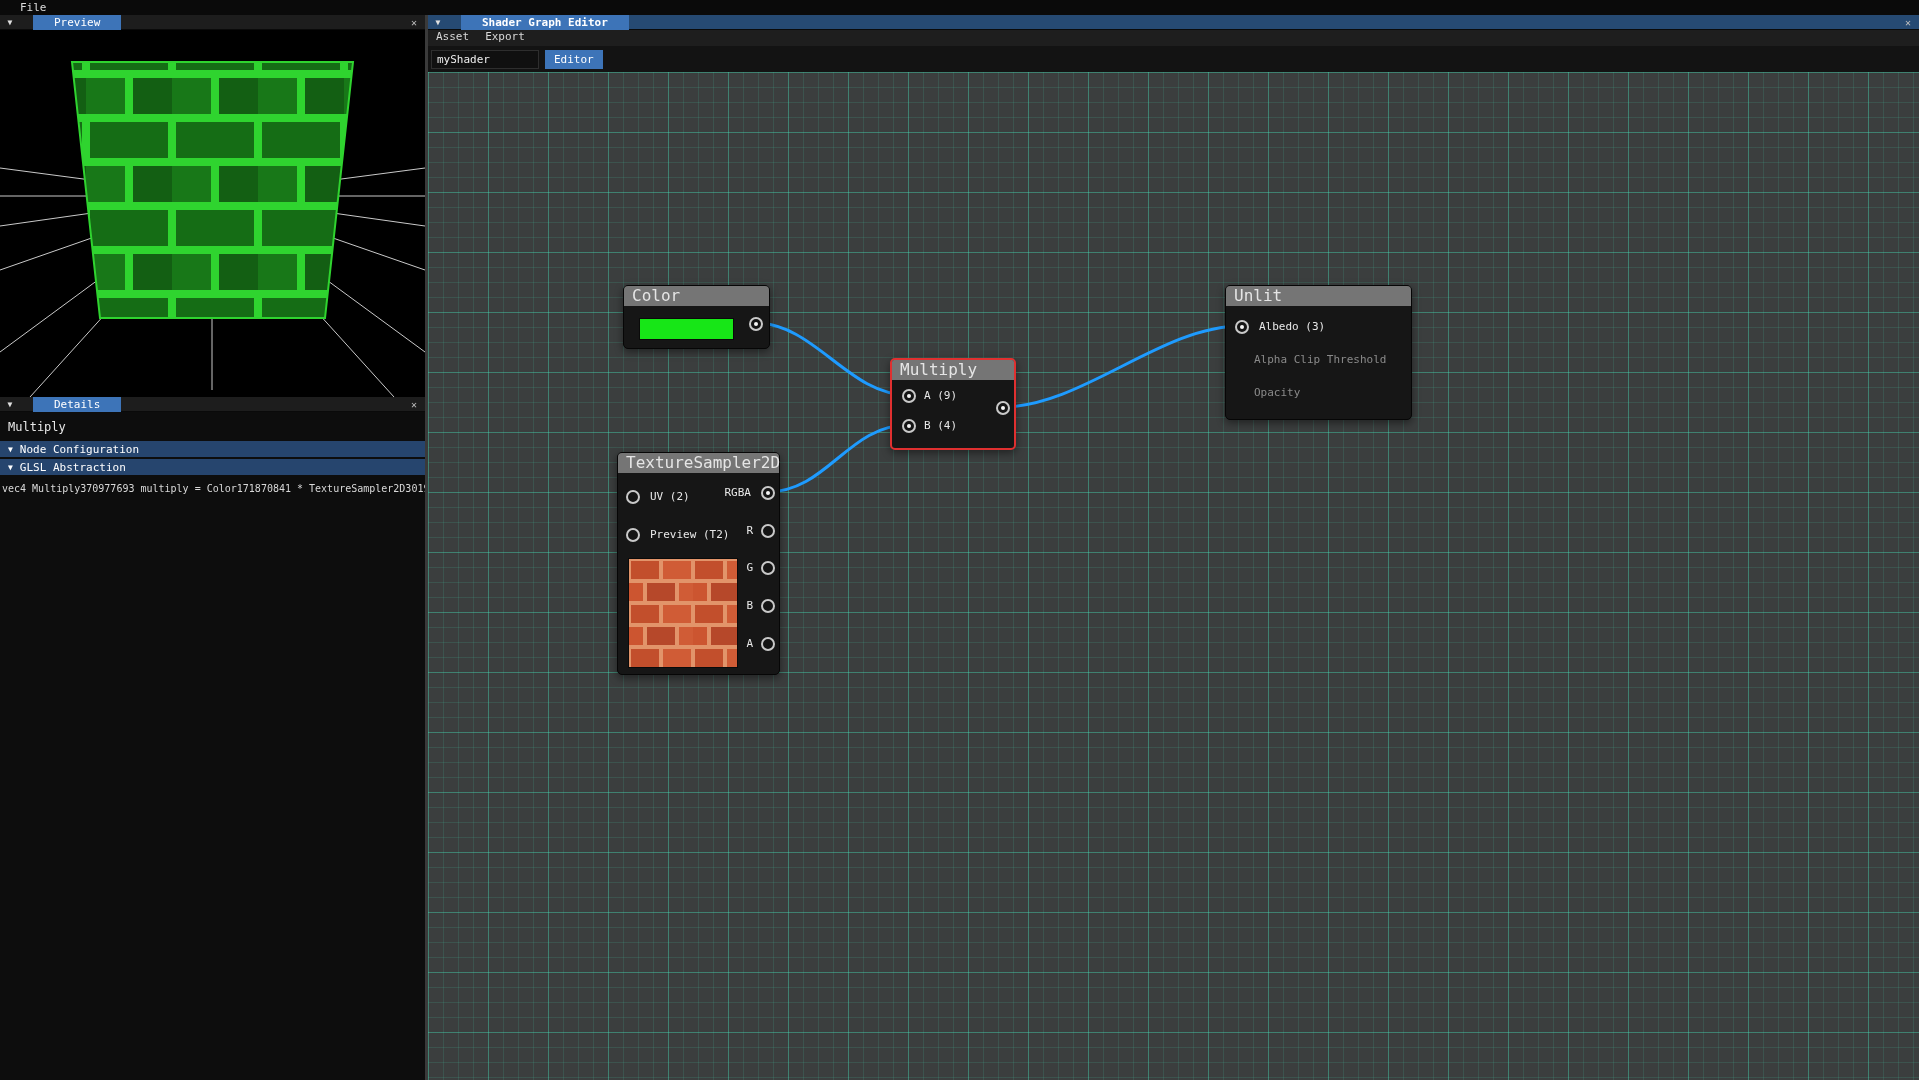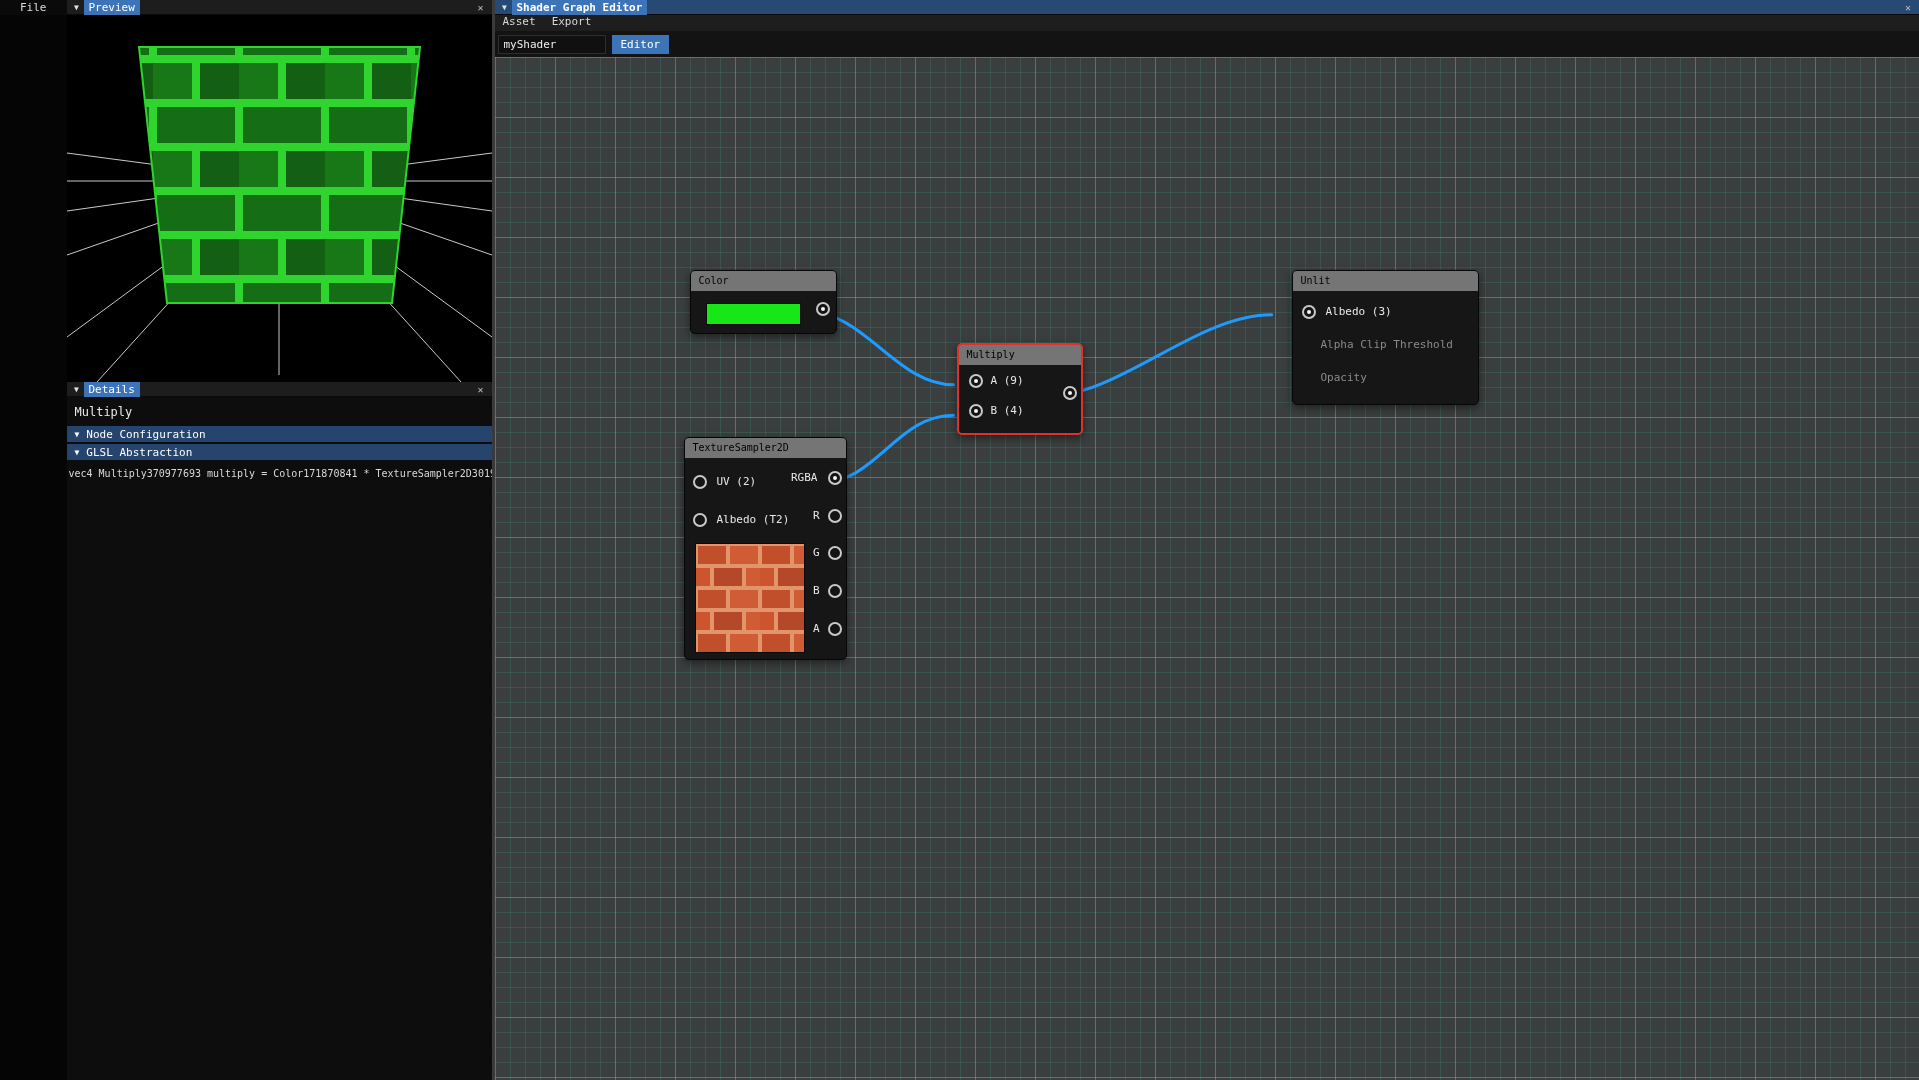--- a/index.html
+++ b/index.html
@@ -1,30 +1,30 @@
 <!DOCTYPE html>
 <html><head>
 <meta charset="utf-8">
 <style>
   *{margin:0;padding:0;box-sizing:border-box}
   html,body{width:1919px;height:1080px;overflow:hidden;background:#050505;
     font-family:"DejaVu Sans Mono","Liberation Mono",monospace;color:#e8e8e8;font-size:12px}
-  .app{display:flex;flex-direction:row;width:1919px;height:1080px}
+  .app{display:flex;flex-direction:column;width:1919px;height:1080px}
   .menubar{height:15px;background:#0a0a0a;display:flex;align-items:center;padding:0 12px;
     font-size:11px;color:#dcdcdc;flex:none}
   .menu-item{padding:0 8px;cursor:default}
   .main{flex:1;display:flex;min-height:0}
   .left-col{width:425px;display:flex;flex-direction:column;background:#0c0c0c;flex:none}
   .col-sep{width:3px;background:#3a3a3a;flex:none}
   .right-col{flex:1;display:flex;flex-direction:column;min-width:0}
   .titlebar{height:15px;background:#1d1d1d;display:flex;align-items:center;font-size:11px;
     position:relative;flex:none;border-bottom:1px solid #0a0a0a}
   .titlebar.focused{background:#264a73}
   .collapse-arrow{font-size:8px;margin-left:5px;color:#e0e0e0;width:10px;text-align:center}
-  .tab{height:15px;line-height:15px;padding:0 5px;margin-left:2px;color:#fff;white-space:nowrap}
+  .tab{height:15px;line-height:15px;padding:0 21px;margin-left:18px;color:#fff;white-space:nowrap}
   .close-btn{position:absolute;right:4px;top:0;line-height:15px;font-size:10px;color:#bdbdbd;padding:0 4px}
   .preview-view{height:367px;background:#000;position:relative;flex:none;overflow:hidden}
   .details-body{flex:1;background:#0d0d0d;padding-top:4px;overflow:hidden}
   .selected-node-label{padding:4px 8px 5px;font-size:12px;color:#e8e8e8}
   .collapsing-header{height:16px;margin-top:2px;padding-left:8px;font-size:11px;color:#fff;
     display:flex;align-items:center;gap:7px}
   .header-arrow{font-size:8px}
   .code-line{padding:8px 2px 0;font-size:10px;white-space:nowrap;overflow:hidden;color:#d8d8d8}
   .graph-menubar{height:16px;background:#1e1e1e;display:flex;align-items:flex-start;font-size:11px;
     flex:none;color:#d8d8d8}
@@ -38,21 +38,21 @@
     background-image:
       linear-gradient(rgba(70,225,185,.32) 1px,transparent 1px),
       linear-gradient(90deg,rgba(70,225,185,.32) 1px,transparent 1px),
       linear-gradient(rgba(70,225,185,.13) 1px,transparent 1px),
       linear-gradient(90deg,rgba(70,225,185,.13) 1px,transparent 1px);
     background-size:60px 60px,60px 60px,15px 15px,15px 15px}
   .wires{position:absolute;left:0;top:0;width:100%;height:100%}
   .wires path{fill:none;stroke-width:3;stroke-linecap:round}
   .node{position:absolute;background:#161616;border:1px solid #060606;border-radius:5px;
     box-shadow:0 3px 8px rgba(0,0,0,.45)}
-  .node-header{height:20px;line-height:20px;padding:0 8px;font-size:10px;color:#000000;
+  .node-header{height:20px;line-height:20px;padding:0 8px;font-size:16px;color:#e5e5e5;
     background:#757575;border-radius:4px 4px 0 0;cursor:default}
   .node.selected{border-width:2px;border-style:solid}
   .node.selected .node-header{border-radius:2px 2px 0 0}
   .pin{position:absolute;width:14px;height:14px;border-radius:50%;background:#141414;
     border:2px solid #c9c9c9}
   .pin.connected::after{content:"";position:absolute;inset:3px;border-radius:50%;background:#f5f5f5}
   .port-label{position:absolute;font-size:11px;color:#e8e8e8;line-height:14px;white-space:nowrap}
   .port-label.dim{color:#8a8a8a}
   .color-swatch{position:absolute;left:15px;top:32px;width:95px;height:22px;border:1px solid #0a0a0a}
   .texture-thumb{position:absolute;left:10px;top:105px;width:110px;height:110px;
@@ -169,21 +169,21 @@
           <span class="pin connected" style="left:10px;top:59px"></span>
           <span class="port-label" style="left:32px;top:59px">B (4)</span>
           <span class="pin connected" style="left:104px;top:41px"></span>
         </div>
 
         <div class="node" style="left:189px;top:380px;width:163px;height:223px">
           <div class="node-header">TextureSampler2D</div>
           <span class="pin" style="left:8px;top:37px"></span>
           <span class="port-label" style="left:32px;top:37px">UV (2)</span>
           <span class="pin" style="left:8px;top:75px"></span>
-          <span class="port-label" style="left:32px;top:75px">Albedo (T2)</span>
+          <span class="port-label" style="left:32px;top:75px">Preview (T2)</span>
 
           <span class="port-label" style="right:28px;top:33px">RGBA</span>
           <span class="pin connected" style="left:143px;top:33px"></span>
           <span class="port-label" style="right:26px;top:71px">R</span>
           <span class="pin" style="left:143px;top:71px"></span>
           <span class="port-label" style="right:26px;top:108px">G</span>
           <span class="pin" style="left:143px;top:108px"></span>
           <span class="port-label" style="right:26px;top:146px">B</span>
           <span class="pin" style="left:143px;top:146px"></span>
           <span class="port-label" style="right:26px;top:184px">A</span>

